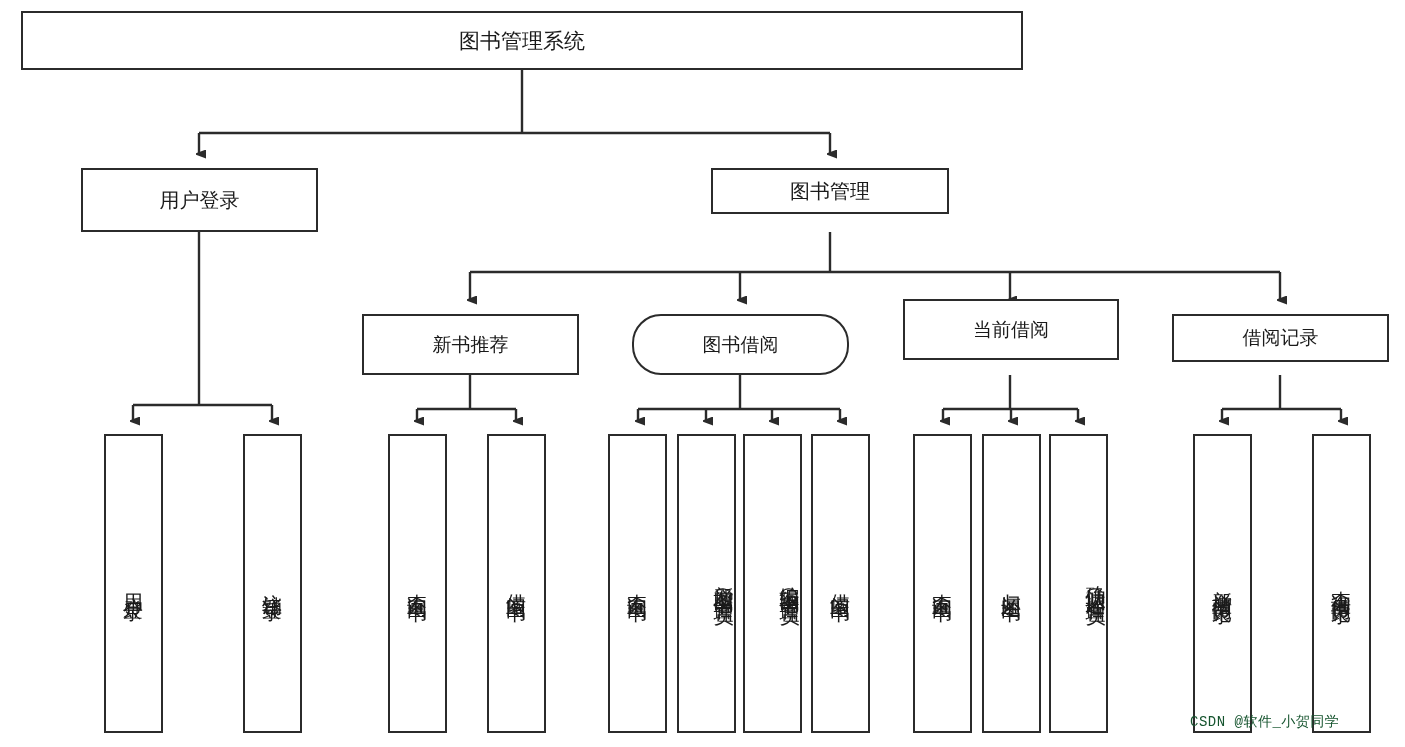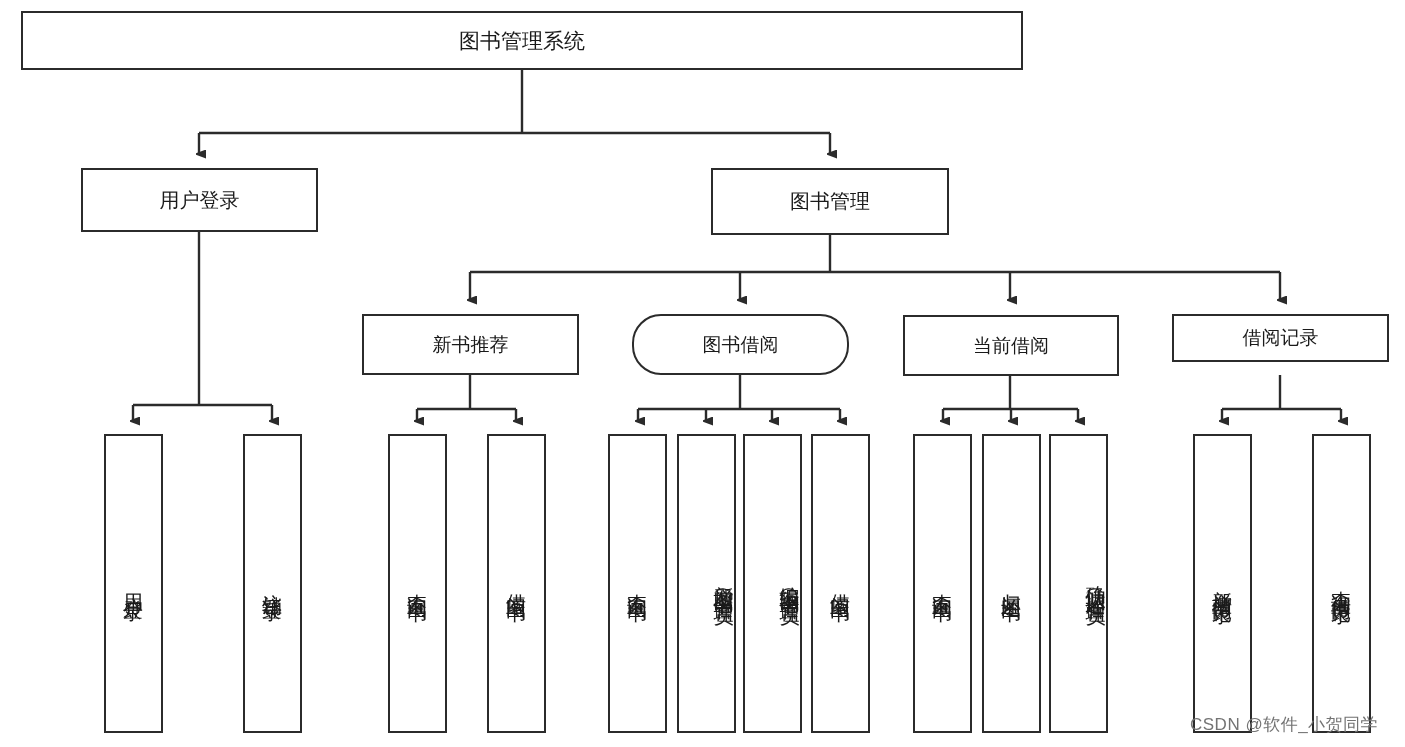--- a/index.html
+++ b/index.html
@@ -50,24 +50,25 @@
     text-orientation: upright;
     letter-spacing: 3px;
     line-height: 1;
     padding: 6px 0;
   }
   .node.leaf.top-aligned {
     align-items: flex-start;
   }
   .watermark {
     position: absolute;
-    font-size: 17px;
-    color: #737373;
+    font-size: 14px;
+    color: #14532d;
     white-space: nowrap;
     letter-spacing: 0.5px;
+    font-family: Liberation Mono, monospace;
   }
 </style>
 </head>
 <body>
 
 <div id="canvas">
 
   <svg class="connectors" viewBox="0 0 1405 747" xmlns="http://www.w3.org/2000/svg">
     <defs>
       <marker id="arrow" markerWidth="10" markerHeight="10" refX="4.5" refY="7" orient="auto" markerUnits="userSpaceOnUse">
@@ -114,25 +115,25 @@
       <path d="M1280,375 L1280,409"></path>
       <path d="M1222,409 L1341,409"></path>
       <path d="M1222,409 L1222,421" marker-end="url(#arrow)"></path>
       <path d="M1341,409 L1341,421" marker-end="url(#arrow)"></path>
     </g>
   </svg>
 
   <div class="node root" style="left:21px; top:11px; width:1002px; height:59px;">图书管理系统</div>
 
   <div class="node lvl2" style="left:81px; top:168px; width:237px; height:64px;">用户登录</div>
-  <div class="node lvl2" style="left:711px; top:168px; width:238px; height:67px;">图书管理</div>
+  <div class="node lvl2" style="left:711px; top:168px; width:238px; height:46px;">图书管理</div>
 
   <div class="node lvl3" style="left:362px; top:314px; width:217px; height:61px;">新书推荐</div>
   <div class="node lvl3" style="left:632px; top:314px; width:217px; height:61px;border-radius:29px;">图书借阅</div>
-  <div class="node lvl3" style="left:903px; top:315px; width:216px; height:61px;">当前借阅</div>
+  <div class="node lvl3" style="left:903px; top:299px; width:216px; height:61px;">当前借阅</div>
   <div class="node lvl3" style="left:1172px; top:314px; width:217px; height:48px;">借阅记录</div>
 
   <div class="node leaf" style="left:104px; top:434px; width:59px; height:299px;">用户登录</div>
   <div class="node leaf" style="left:243px; top:434px; width:59px; height:299px;">注销登录</div>
 
   <div class="node leaf" style="left:388px; top:434px; width:59px; height:299px;">查询图书</div>
   <div class="node leaf" style="left:487px; top:434px; width:59px; height:299px;">借阅图书</div>
 
   <div class="node leaf" style="left:608px; top:434px; width:59px; height:299px;">查询图书</div>
   <div class="node leaf top-aligned" style="left:677px; top:434px; width:59px; height:299px;">新增图书（管理员）</div>

